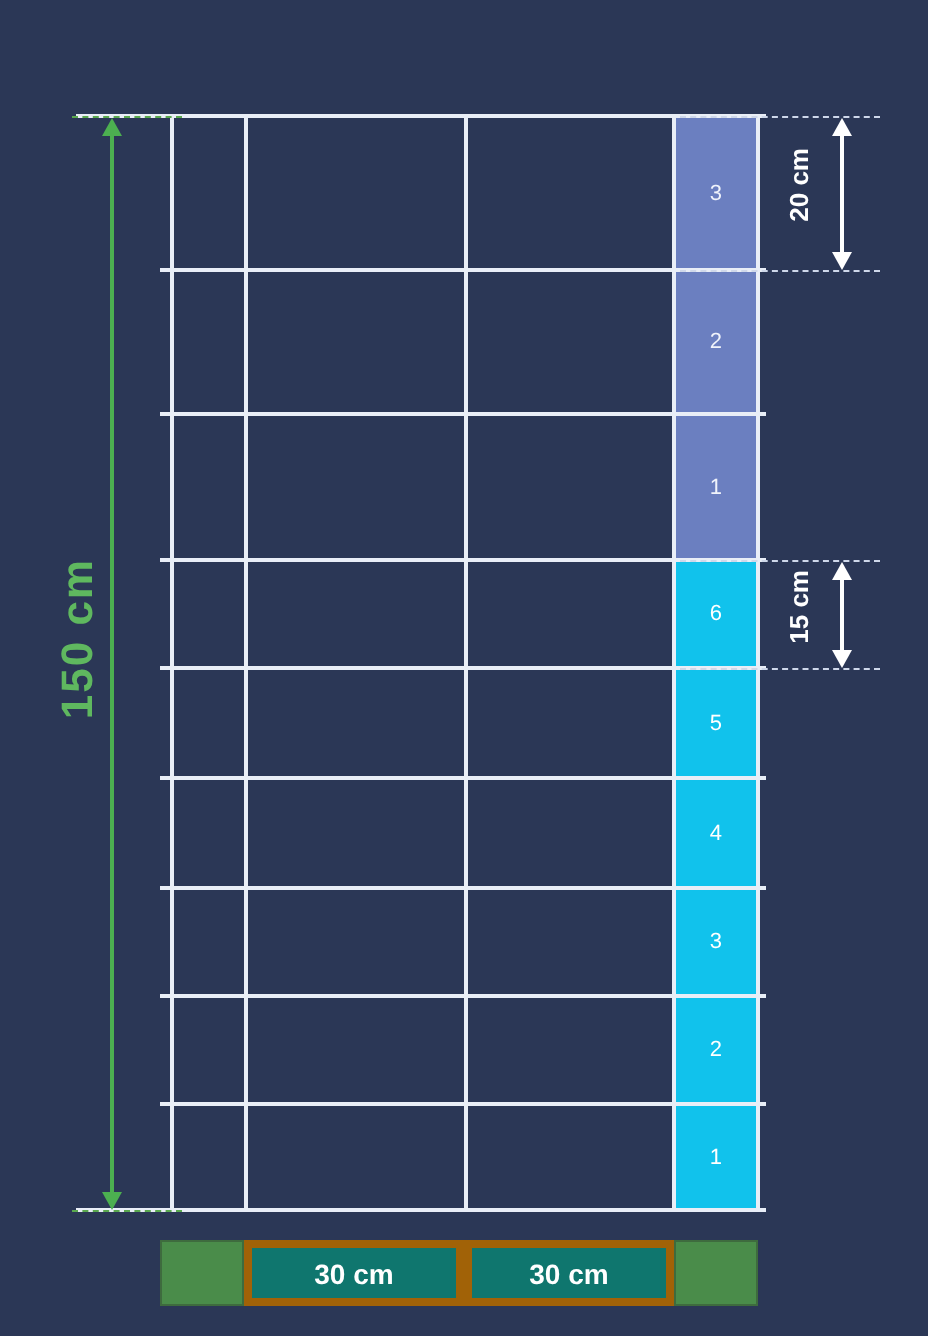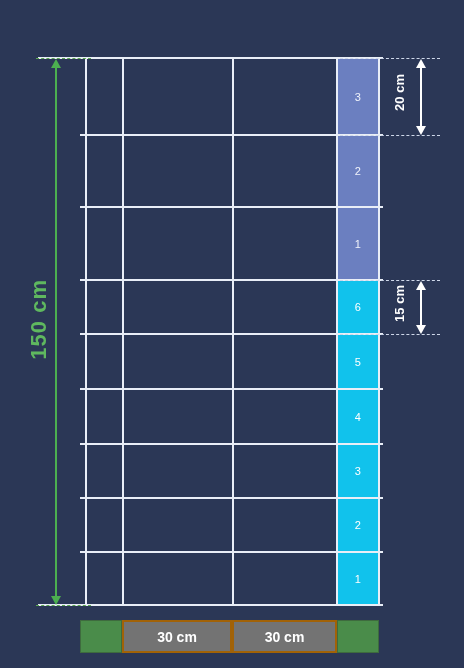--- a/index.html
+++ b/index.html
@@ -114,22 +114,22 @@
     color: #ffffff;
     font-size: 14px;
     font-weight: bold;
     height: 33px;
   }
   .gbar.dark {
     background: #4a8c4a;
     border: 1px solid #3e6b3e;
   }
   .gbar.bright {
-    background: #737373;
-    border: 2px solid #a16207;
+    background: #0f766e;
+    border: 4px solid #a16207;
   }
 </style>
 </head>
 <body>
 
 <div id="stage">
 
   <div class="hline" style="left:38px;  top:57px;  width:345px;"></div>
   <div class="hline" style="left:80px;  top:134px; width:303px;"></div>
   <div class="hline" style="left:80px;  top:206px; width:303px;"></div>

